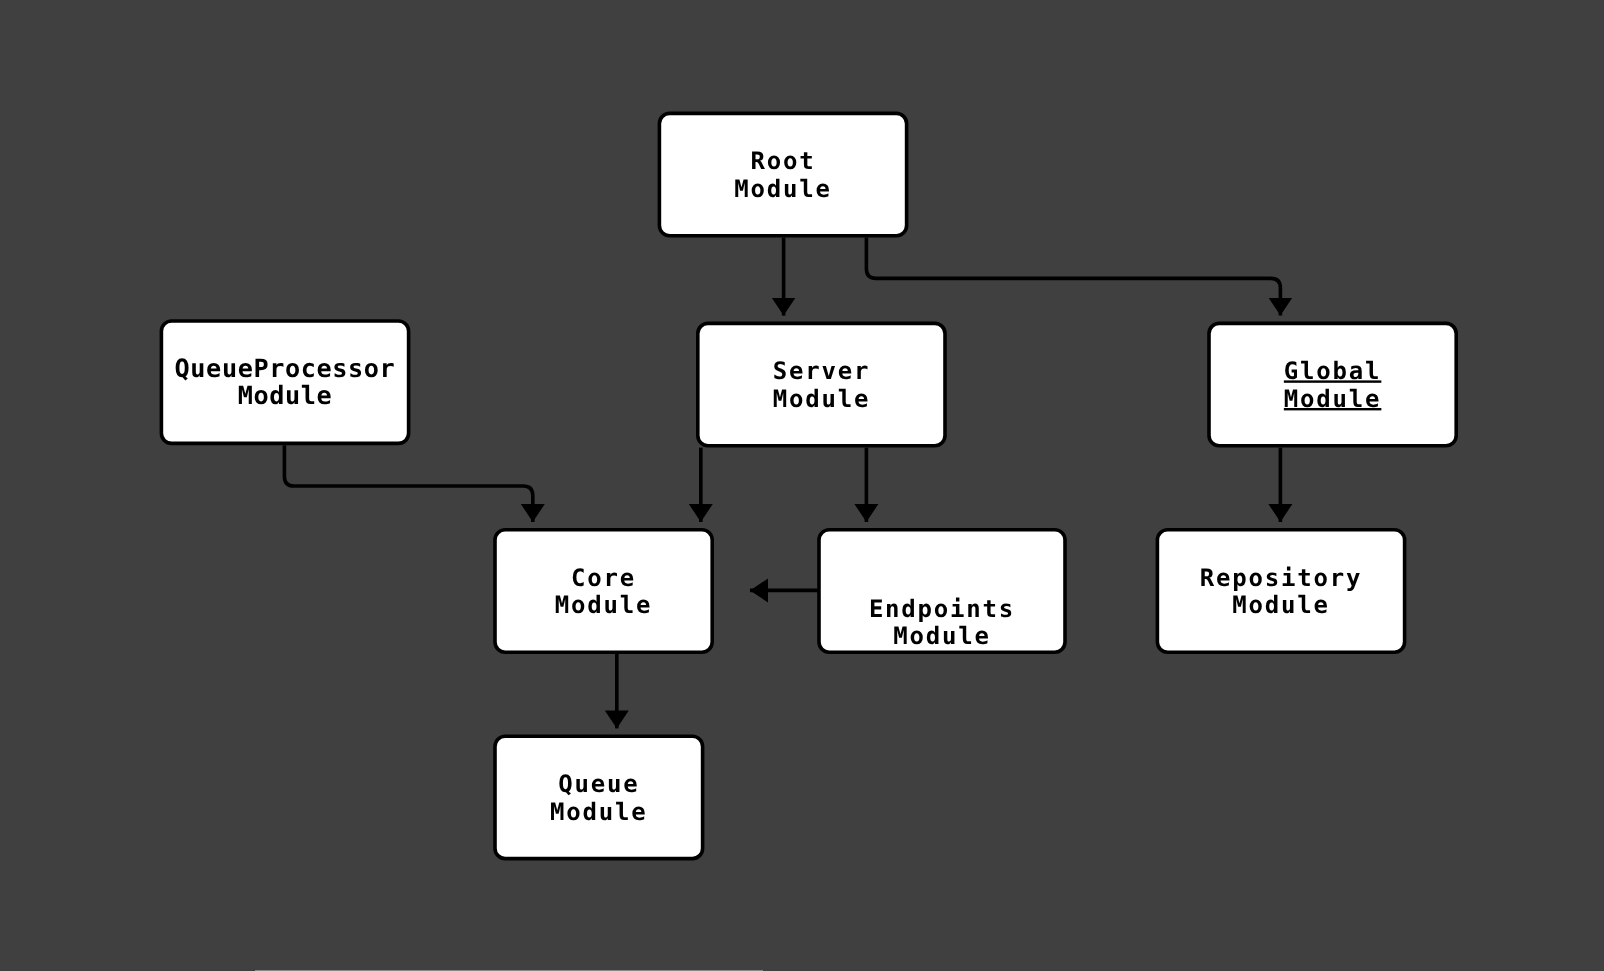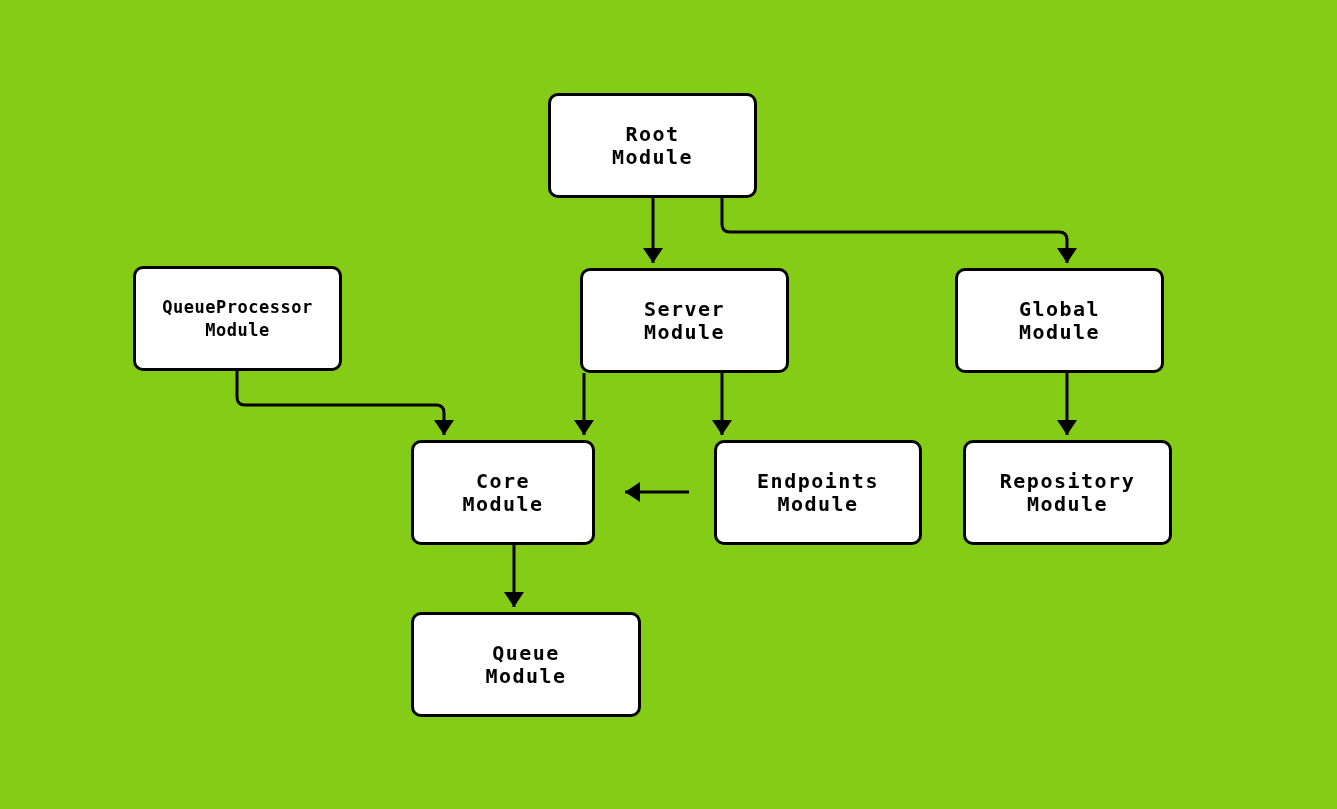--- a/index.html
+++ b/index.html
@@ -4,21 +4,21 @@
 <style>
   html, body {
     margin: 0;
     padding: 0;
     background: #ffffff;
   }
   .canvas {
     position: relative;
     width: 1337px;
     height: 809px;
-    background: #84cc16;
+    background: #404040;
     overflow: hidden;
     font-family: "DejaVu Sans Mono", "Liberation Mono", monospace;
   }
   svg.edges {
     position: absolute;
     left: 0;
     top: 0;
     width: 1337px;
     height: 809px;
   }
@@ -43,27 +43,27 @@
     font-weight: bold;
     font-size: 20px;
     line-height: 23px;
     letter-spacing: 1.5px;
     color: #000000;
     white-space: nowrap;
   }
   .node span { display: block; }
   .n-root           { left: 548px; top: 93px;  }
   .n-server         { left: 548px; top: 268px; margin-left: 32px; }
-  .n-global         { left: 955px; top: 268px; }
+  .n-global         { left: 1006px; top: 268px; text-decoration: underline; }
   .n-queueprocessor { left: 133px; top: 266px; }
   .n-core           { left: 411px; top: 440px; width: 184px; }
-  .n-endpoints      { left: 714px; top: 440px; width: 208px; }
+  .n-endpoints      { left: 681px; top: 440px; width: 208px; justify-content: flex-end; }
   .n-repository     { left: 963px; top: 440px; }
-  .n-queue          { left: 411px; top: 612px; width: 230px; text-align: right; }
-  .n-queueprocessor { font-size: 17px; letter-spacing: 0.5px; }
+  .n-queue          { left: 411px; top: 612px; width: 176px; text-align: right; }
+  .n-queueprocessor { font-size: 21px; letter-spacing: 0.5px; }
 </style>
 </head>
 <body>
 
 <div class="canvas">
 
   <svg class="edges" viewBox="0 0 1337 809" xmlns="http://www.w3.org/2000/svg">
     <defs>
       <marker id="arrow" viewBox="0 0 16 22" refX="15" refY="11" markerWidth="16" markerHeight="22" orient="auto" markerUnits="userSpaceOnUse">
         <path d="M0,1 L15,11 L0,21 Z" style="fill:#000000; stroke:none;"></path>

